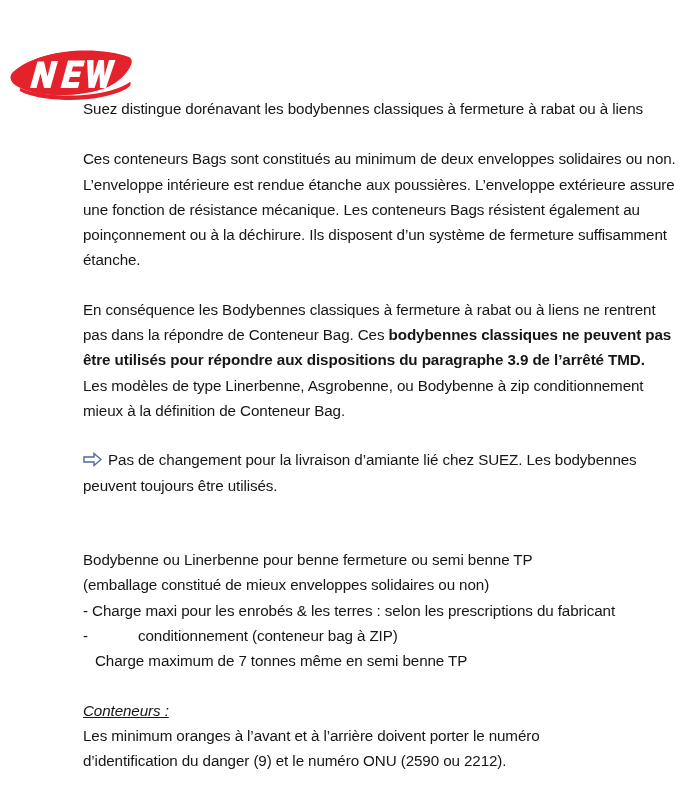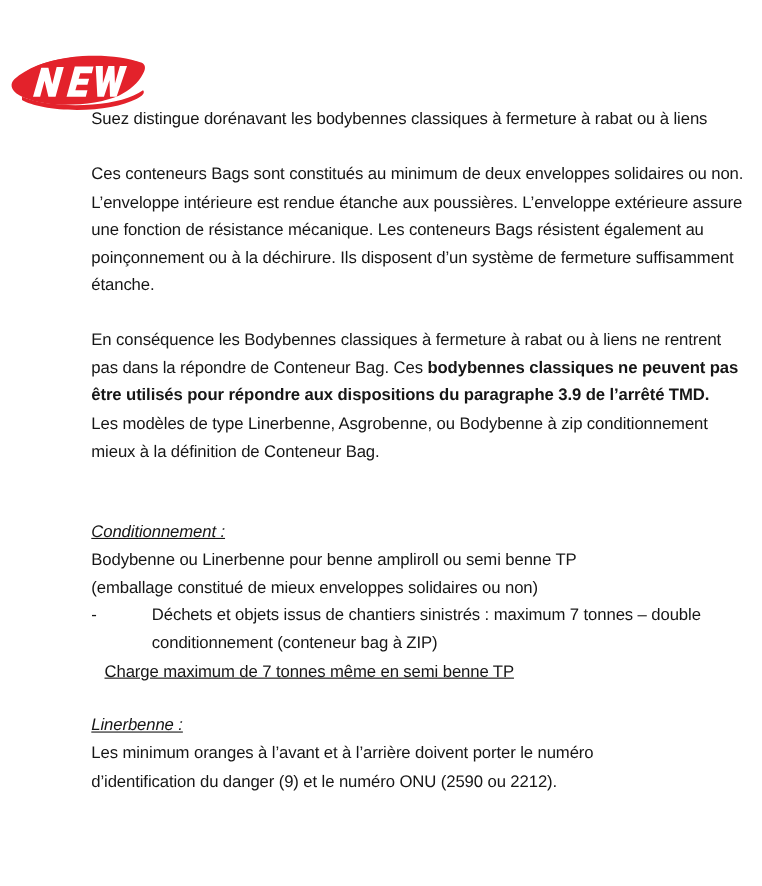--- a/index.html
+++ b/index.html
@@ -91,21 +91,20 @@
     left: 0;
     top: 0;
   }
   .cont-indent {
     display: block;
     padding-left: 55px;
   }
   .mini-indent {
     display: block;
     padding-left: 12px;
-    text-decoration: underline;
   }
 </style>
 </head>
 <body>
 
 <div class="page">
 
   <div class="new-badge">
     <svg viewBox="0 0 128 58" xmlns="http://www.w3.org/2000/svg">
       <g>
@@ -145,38 +144,46 @@
 
     <div class="gap-md"></div>
 
     <div class="para">
       <span>En conséquence les Bodybennes classiques à fermeture à rabat ou à liens ne rentrent pas dans la répondre de Conteneur Bag. Ces </span><span class="bold-underline">bodybennes classiques ne peuvent pas être utilisés pour répondre aux dispositions du paragraphe 3.9 de l’arrêté TMD.</span>
     </div>
     <div class="para">Les modèles de type Linerbenne, Asgrobenne, ou Bodybenne à zip conditionnement mieux à la définition de Conteneur Bag.</div>
 
     <div class="gap-md"></div>
 
+    <div class="para arrow-line">
+      <span class="arrow-icon">
+        <svg viewBox="0 0 19 15" xmlns="http://www.w3.org/2000/svg">
+          <path d="M1 5 L11 5 L11 1.5 L18 7.5 L11 13.5 L11 10 L1 10 Z" fill="none" stroke="#4A6B9A" stroke-width="1.4" stroke-linejoin="miter"></path>
+        </svg>
+      </span><span>Pas de changement pour la livraison d’amiante lié chez SUEZ. Les bodybennes peuvent toujours être utilisés.</span>
+    </div>
 
     <div class="gap-md"></div>
 
     <div class="para">
-      <span class="sec-head">Conditionnement :</span><br>
-      <span>Bodybenne ou Linerbenne  pour benne ampliroll ou semi benne TP</span><br>
+      <br>
+      <span>Bodybenne ou Linerbenne  pour benne fermeture ou semi benne TP</span><br>
       <span>(emballage constitué de mieux enveloppes solidaires ou non)</span><br>
+      <span>- Charge maxi pour les enrobés &amp; les terres : selon les prescriptions du fabricant</span>
       <span class="hang-dash">
-        <span class="dash-mark">-</span><span>Déchets et objets issus de chantiers sinistrés : maximum  7 tonnes – double</span>
+        <span class="dash-mark">-</span>
       </span>
       <span class="cont-indent">conditionnement (conteneur bag à ZIP)</span>
       <span class="mini-indent">Charge maximum de 7 tonnes même en semi benne TP</span>
     </div>
 
     <div class="gap-md"></div>
 
     <div class="para">
-      <span class="sec-head">Linerbenne :</span><br>
+      <span class="sec-head">Conteneurs :</span><br>
       <span>Les minimum oranges à l’avant et à l’arrière doivent porter le numéro</span><br>
       <span>d’identification du danger (9) et le numéro ONU (2590 ou 2212).</span><br>
       <br>
       
     </div>
 
   </div>
 </div>
 
 </body></html>

